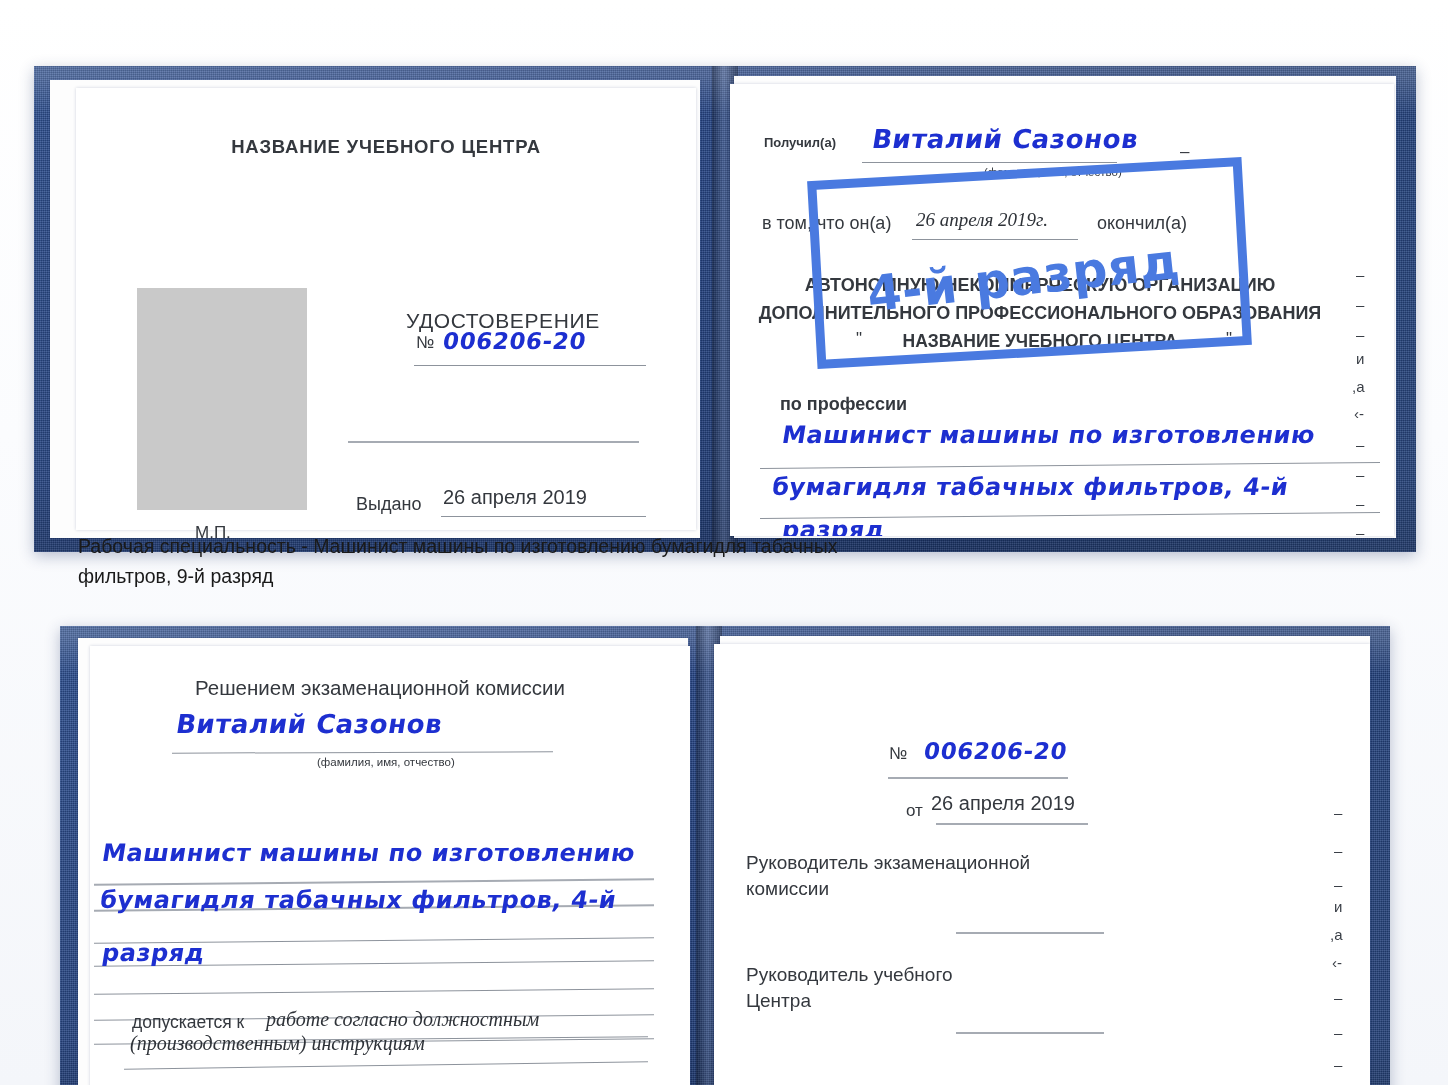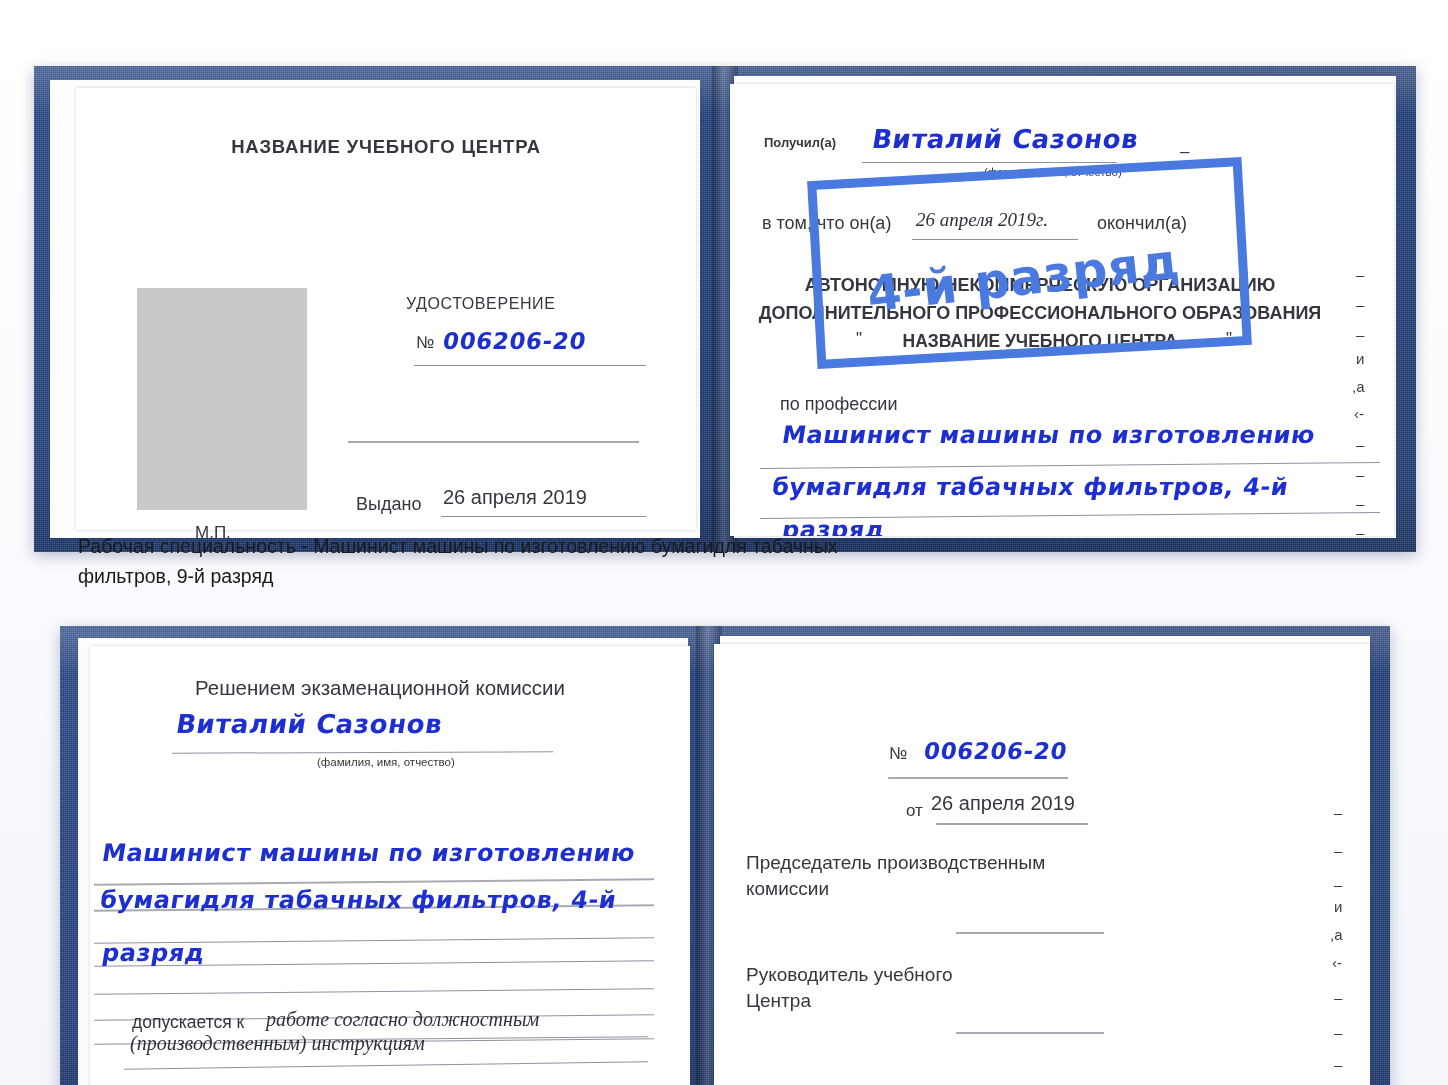--- a/index.html
+++ b/index.html
@@ -86,21 +86,21 @@
   <div class="page-under" style="left:700px;top:10px;width:662px;height:462px;"></div>
 
   <div class="page" style="left:42px;top:22px;width:620px;height:442px;">
 
     <div class="t printed" style="left:0;top:48px;width:620px;text-align:center;font-size:18.5px;font-weight:bold;letter-spacing:.8px;">НАЗВАНИЕ УЧЕБНОГО ЦЕНТРА</div>
 
     <div class="photo-box" style="left:61px;top:200px;width:170px;height:222px;"></div>
 
     <div class="t printed" style="left:119px;top:435px;font-size:17px;">М.П.</div>
 
-    <div class="t printed" style="left:330px;top:207px;font-size:16px;letter-spacing:.6px;">УДОСТОВЕРЕНИЕ</div>
+    <div class="t printed" style="left:330px;top:221px;font-size:21px;letter-spacing:.6px;">УДОСТОВЕРЕНИЕ</div>
 
     <div class="t printed" style="left:340px;top:245px;font-size:17px;">№</div>
     <div class="t hand" style="left:365px;top:240px;font-size:23px;">006206-20</div>
     <div class="rule" style="left:338px;top:277px;width:232px;"></div>
 
     <div class="rule thick" style="left:272px;top:353px;width:291px;"></div>
 
     <div class="t printed" style="left:280px;top:406px;font-size:18px;">Выдано</div>
     <div class="t printed" style="left:367px;top:398px;font-size:20px;">26 апреля 2019</div>
     <div class="rule" style="left:365px;top:428px;width:205px;"></div>
@@ -118,21 +118,21 @@
     <div class="t ital" style="left:186px;top:125px;font-size:19px;">26 апреля 2019г.</div>
     <div class="rule" style="left:182px;top:155px;width:166px;"></div>
     <div class="t printed" style="left:367px;top:129px;font-size:18px;">окончил(а)</div>
 
     <div class="t printed" style="left:0;top:219px;width:620px;text-align:center;font-size:18px;font-weight:bold;">ДОПОЛНИТЕЛЬНОГО ПРОФЕССИОНАЛЬНОГО ОБРАЗОВАНИЯ</div>
     <div class="t printed" style="left:0;top:191px;width:620px;text-align:center;font-size:18px;font-weight:bold;">АВТОНОМНУЮ НЕКОММЕРЧЕСКУЮ ОРГАНИЗАЦИЮ</div>
     <div class="t printed" style="left:126px;top:245px;font-size:17px;">"</div>
     <div class="t printed" style="left:0;top:247px;width:620px;text-align:center;font-size:17.5px;font-weight:bold;">НАЗВАНИЕ УЧЕБНОГО ЦЕНТРА</div>
     <div class="t printed" style="left:496px;top:245px;font-size:17px;">"</div>
 
-    <div class="t printed" style="left:50px;top:310px;font-size:18px;">по профессии</div>
+    <div class="t printed" style="left:50px;top:310px;font-size:18px;font-weight:bold;">по профессии</div>
 
     <div class="t hand" style="left:50px;top:337px;font-size:24px;">Машинист машины по изготовлению</div>
     <div class="rule" style="left:30px;top:381px;width:620px;transform:rotate(-0.55deg);"></div>
     <div class="t hand" style="left:40px;top:389px;font-size:24px;">бумагидля табачных фильтров, 4-й</div>
     <div class="rule" style="left:30px;top:431px;width:620px;transform:rotate(-0.55deg);"></div>
     <div class="t hand" style="left:50px;top:432px;font-size:24px;">разряд</div>
 
     <div class="bleed" style="left:626px;top:182px;font-size:15px;">–</div>
     <div class="bleed" style="left:626px;top:212px;font-size:15px;">–</div>
     <div class="bleed" style="left:626px;top:242px;font-size:15px;">–</div>
@@ -193,21 +193,21 @@
 
 
     <div class="t printed" style="left:175px;top:100px;font-size:17px;">№</div>
     <div class="t hand" style="left:208px;top:94px;font-size:23px;">006206-20</div>
     <div class="rule thick" style="left:174px;top:133px;width:180px;"></div>
 
     <div class="t printed" style="left:192px;top:157px;font-size:17px;">от</div>
     <div class="t printed" style="left:217px;top:148px;font-size:20px;">26 апреля 2019</div>
     <div class="rule thick" style="left:222px;top:179px;width:152px;"></div>
 
-    <div class="t printed" style="left:32px;top:208px;font-size:19px;">Председатель производственным</div>
+    <div class="t printed" style="left:32px;top:208px;font-size:19px;">Руководитель экзаменационной</div>
     <div class="t printed" style="left:32px;top:234px;font-size:19px;">комиссии</div>
     <div class="rule thick" style="left:242px;top:288px;width:148px;"></div>
 
     <div class="t printed" style="left:32px;top:320px;font-size:19px;">Руководитель учебного</div>
     <div class="t printed" style="left:32px;top:346px;font-size:19px;">Центра</div>
     <div class="rule thick" style="left:242px;top:388px;width:148px;"></div>
 
     <div class="bleed" style="left:620px;top:160px;font-size:15px;">–</div>
     <div class="bleed" style="left:620px;top:198px;font-size:15px;">–</div>
     <div class="bleed" style="left:620px;top:232px;font-size:15px;">–</div>

